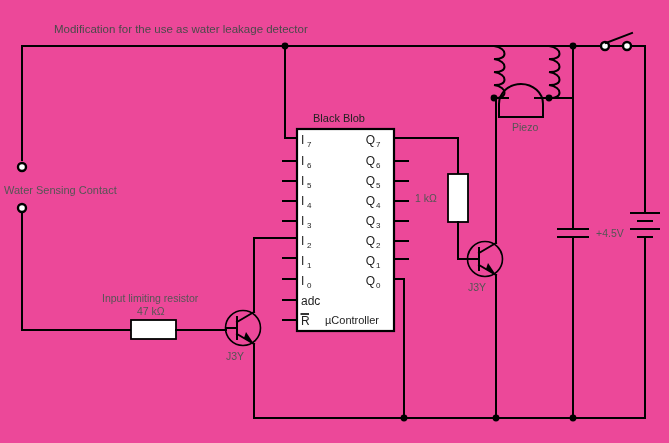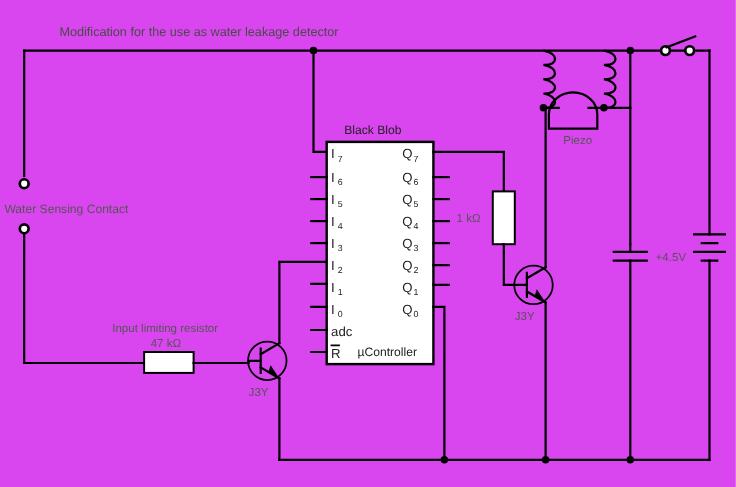--- a/index.html
+++ b/index.html
@@ -4,21 +4,21 @@
 <style>
   html, body {
     margin: 0;
     padding: 0;
     background: #ffffff;
   }
   #canvas-root {
     position: relative;
     width: 669px;
     height: 443px;
-    background: #d946ef;
+    background: #ec4899;
     font-family: "Liberation Sans", sans-serif;
     overflow: hidden;
   }
   #schematic-svg {
     position: absolute;
     left: 0;
     top: 0;
     width: 669px;
     height: 443px;
   }

